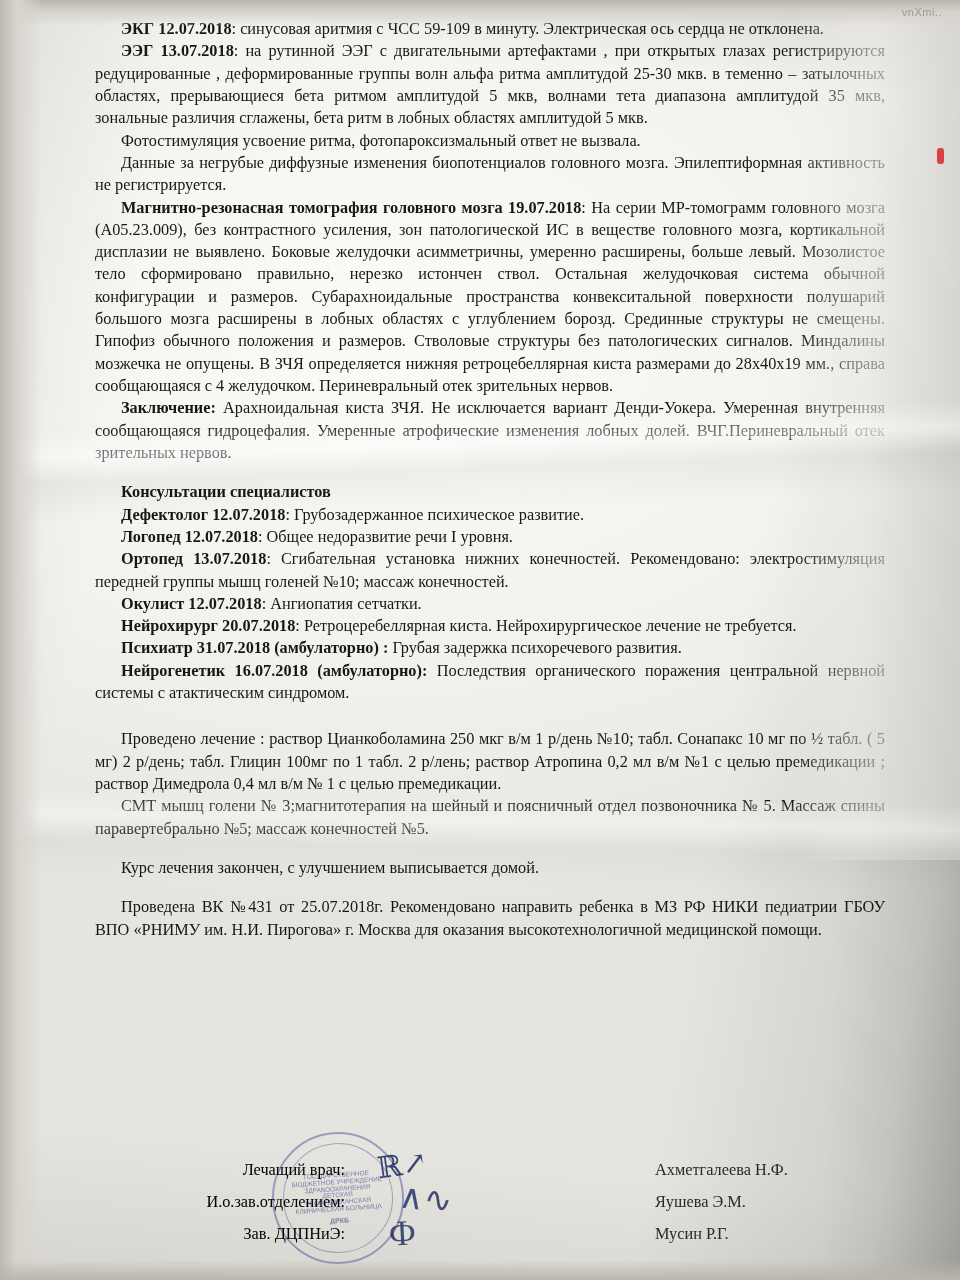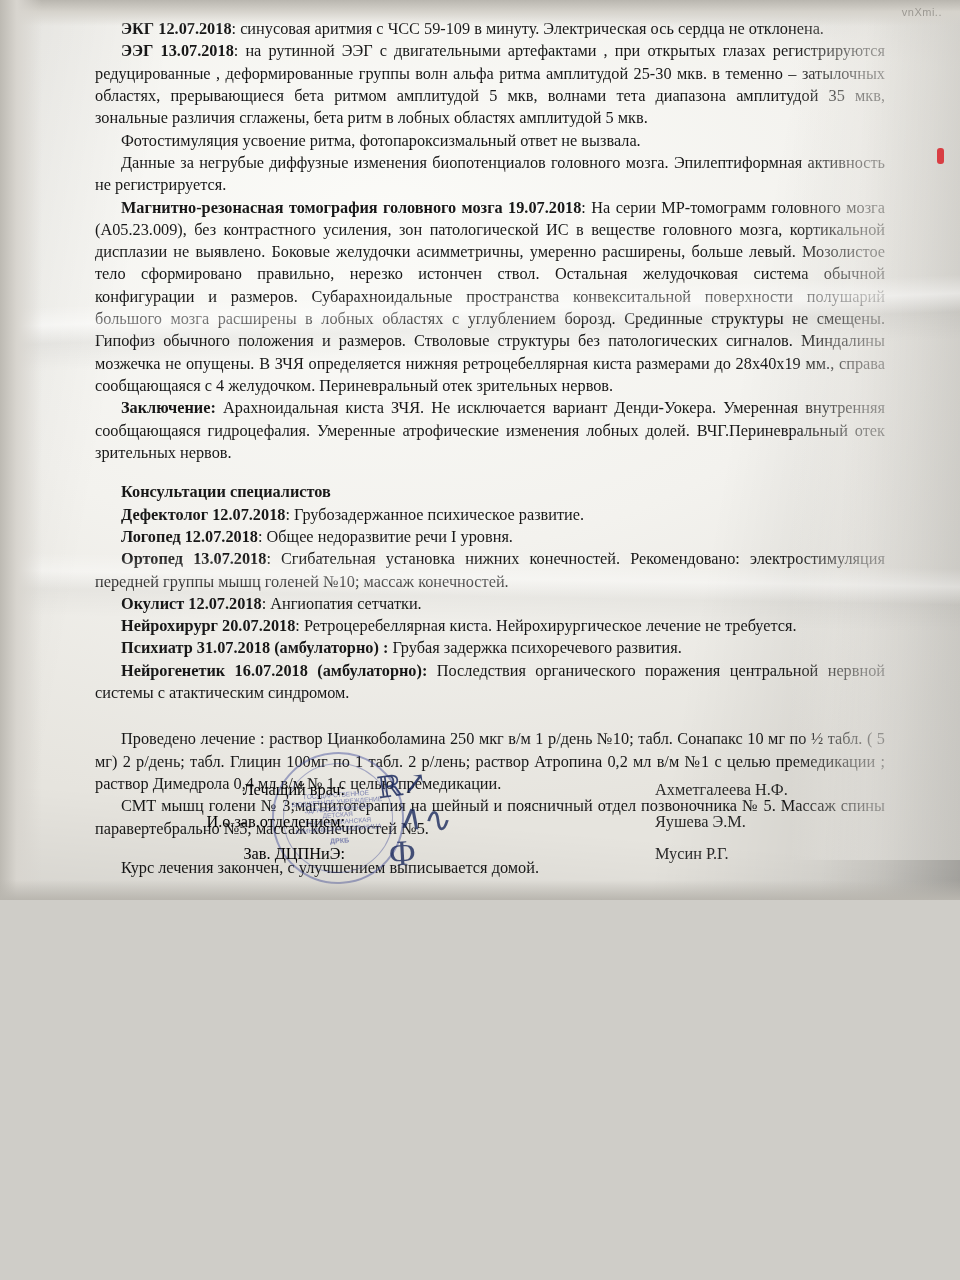--- a/index.html
+++ b/index.html
@@ -2,21 +2,21 @@
 <html><head>
 <meta charset="utf-8">
 <style>
   html,body{margin:0;padding:0;}
   body{
     width:960px;height:1280px;overflow:hidden;
     background:#cfcdc8;
     font-family:"Liberation Serif", serif;
   }
   #page{
-    position:relative;width:960px;height:900px;
+    position:relative;width:960px;height:1280px;
     background:
       radial-gradient(ellipse 900px 600px at 40% 25%, #fbfbf8 0%, #f3f2ee 55%, #e6e4de 100%);
     overflow:hidden;
   }
   
   #page:before{
     content:"";position:absolute;inset:0;
     background:
       linear-gradient(100deg, rgba(0,0,0,0.07) 0%, rgba(0,0,0,0) 16%, rgba(0,0,0,0) 72%, rgba(0,0,0,0.10) 92%, rgba(0,0,0,0.20) 100%),
       linear-gradient(185deg, rgba(0,0,0,0.10) 0%, rgba(0,0,0,0.0) 7%, rgba(0,0,0,0.0) 88%, rgba(0,0,0,0.07) 100%);

